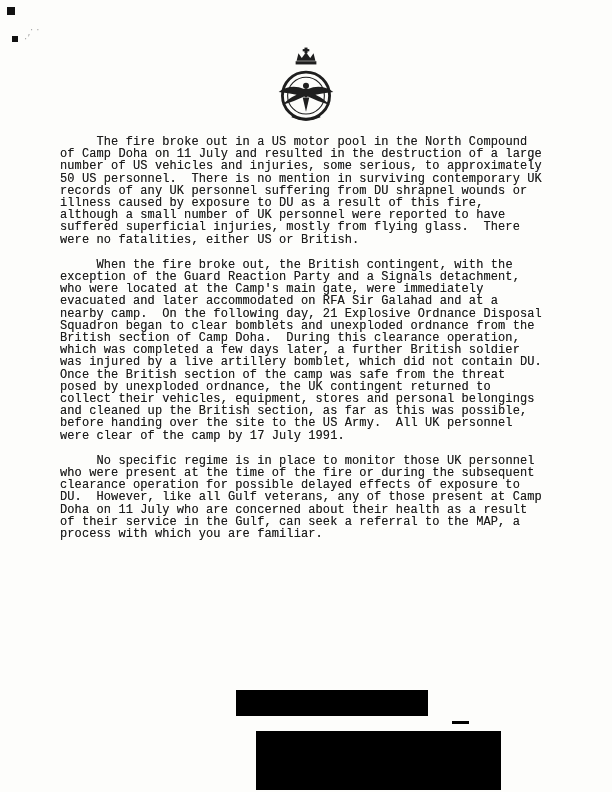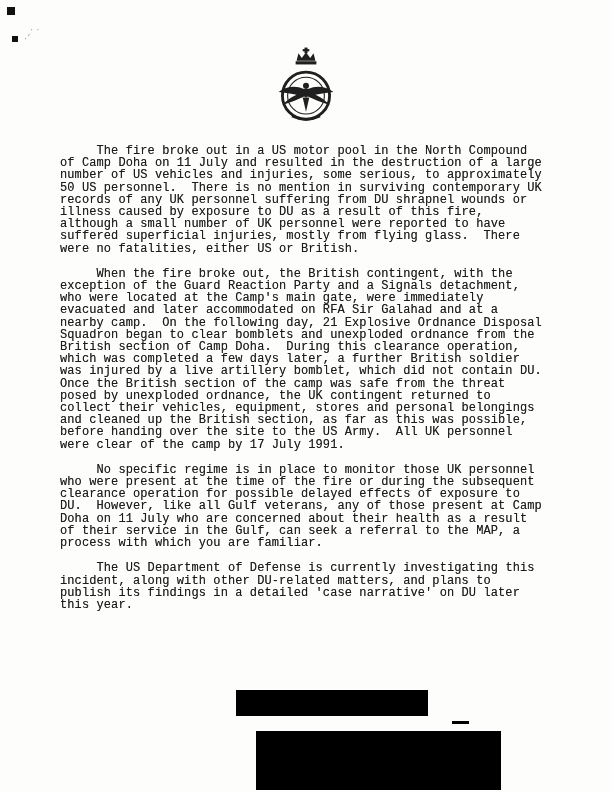--- a/index.html
+++ b/index.html
@@ -29,21 +29,21 @@
   .crest {
     position: absolute;
     left: 273px;
     top: 46px;
     width: 66px;
     height: 88px;
   }
   .letter {
     position: absolute;
     left: 60px;
-    top: 145px;
+    top: 136px;
     width: 512px;
     color: #1c1c1c;
     font-size: 12px;
     line-height: 12.2px;
     letter-spacing: 0.1px;
     text-shadow: 0 0 0.4px rgba(20,20,20,0.55);
   }
   .para {
     white-space: pre-wrap;
     margin: 0 0 13px 0;
@@ -108,23 +108,19 @@
 and cleaned up the British section, as far as this was possible,
 before handing over the site to the US Army.  All UK personnel
 were clear of the camp by 17 July 1991.</div>
     <div class="para">     No specific regime is in place to monitor those UK personnel
 who were present at the time of the fire or during the subsequent
 clearance operation for possible delayed effects of exposure to
 DU.  However, like all Gulf veterans, any of those present at Camp
 Doha on 11 July who are concerned about their health as a result
 of their service in the Gulf, can seek a referral to the MAP, a
 process with which you are familiar.</div>
-    <div class="para">     The US Department of Defense is currently investigating this
-incident, along with other DU-related matters, and plans to
-publish its findings in a detailed 'case narrative' on DU later
-this year.</div>
   </div>
 
   <div class="redaction" style="left:236px; top:690px; width:192px; height:26px;"></div>
   <div class="redaction" style="left:452px; top:721px; width:17px; height:3px;"></div>
   <div class="redaction" style="left:256px; top:731px; width:245px; height:59px;"></div>
 
 </div>
 
 </body></html>

